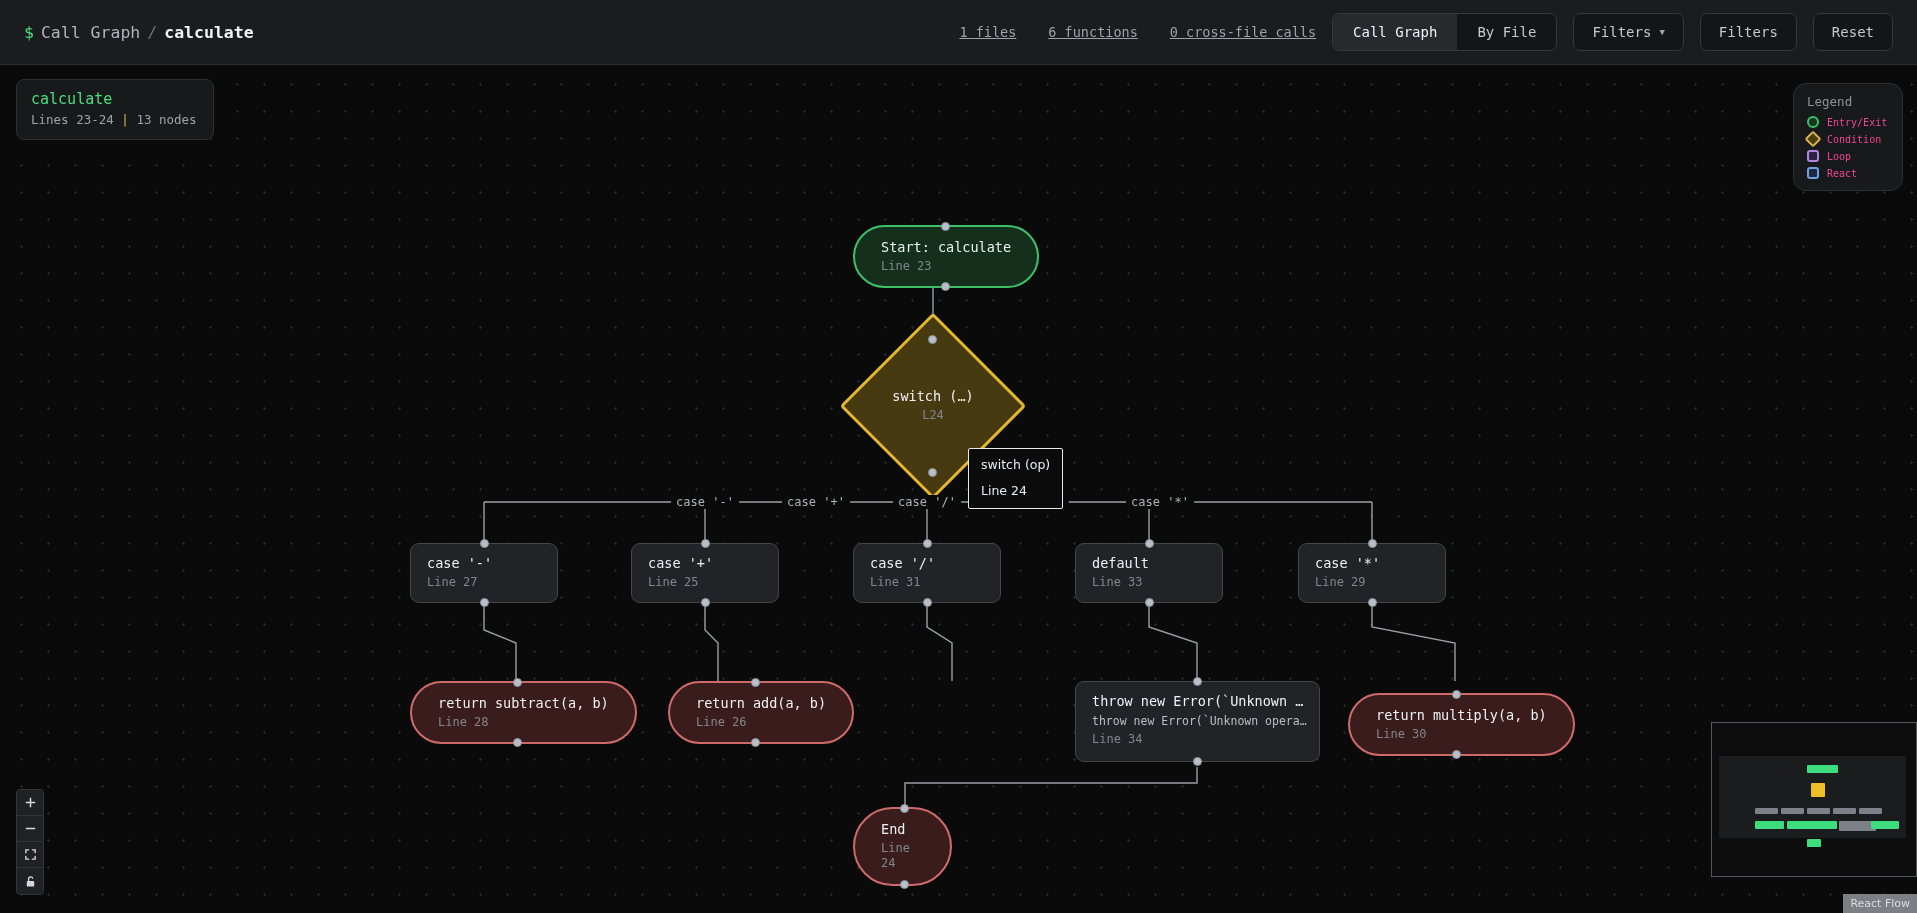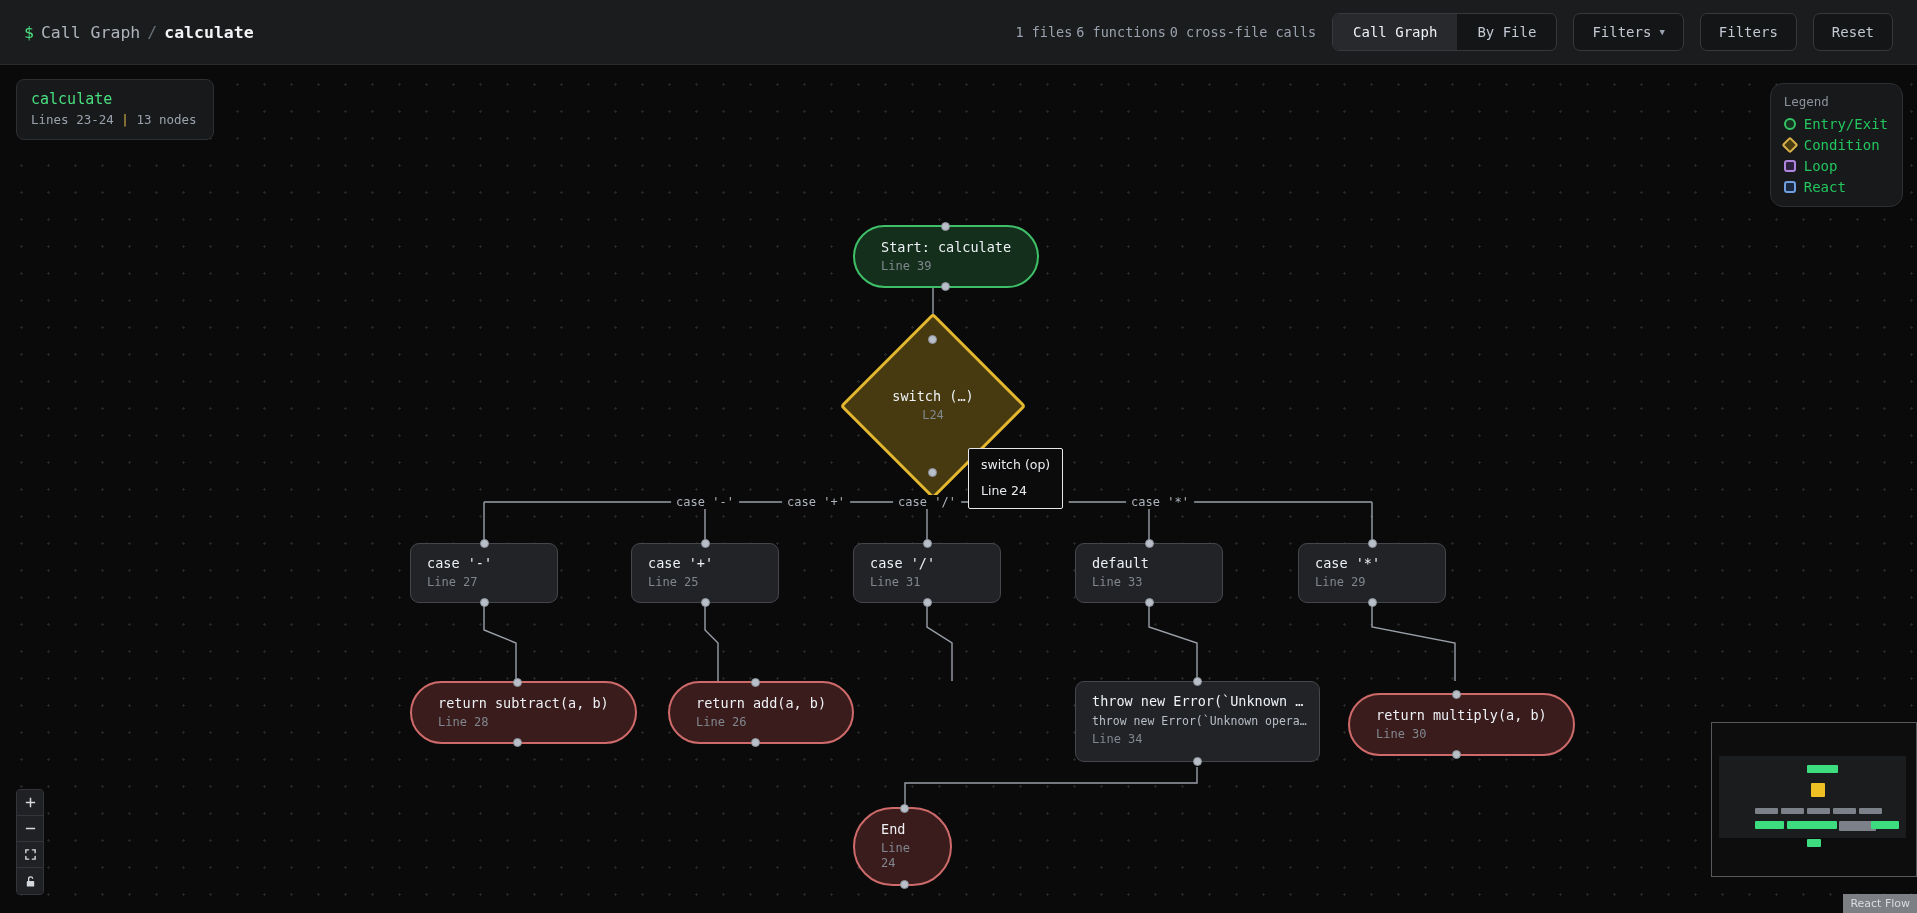--- a/index.html
+++ b/index.html
@@ -29,21 +29,21 @@
   .crumb-wrap { display: flex; align-items: baseline; gap: 7px; font-size: 16.5px; }
   .crumb-dollar { color: #4ade80; }
   .crumb-root { color: #aeb4bd; }
   .crumb-sep { color: #6a7078; }
   .crumb-cur { color: #f2f4f7; font-weight: bold; }
 
   #header-right {
     margin-left: auto;
     display: flex; align-items: center; gap: 16px;
   }
-  #stats { display: flex; gap: 4px; font-size: 13.5px; color: #9aa2ad; }
+  #stats { display: flex; gap: 32px; font-size: 13.5px; color: #9aa2ad; text-decoration: underline; }
   .stat { white-space: nowrap; }
 
   .seg-group {
     display: flex; align-items: stretch;
     border: 1px solid #36383c; border-radius: 7px; overflow: hidden;
     background: #141517;
   }
   .seg-btn {
     padding: 10px 20px; font-size: 14px; color: #c3c9d2;
     background: transparent; border: none; cursor: pointer;
@@ -84,21 +84,21 @@
   
   #legend {
     position: absolute; right: 14px; top: 18px;
     background: #18191b; border: 1px solid #2d2f33;
     border-radius: 13px; padding: 10px 14px 11px 13px;
     z-index: 6; min-width: 110px;
   }
   #legend-title { color: #8b929c; font-size: 12.5px; margin-bottom: 7px; }
   .legend-row { display: flex; align-items: center; gap: 8px; margin-bottom: 5px; }
   .legend-row:last-child { margin-bottom: 0; }
-  .legend-label { color: #22c55e; font-size: 14px; }
+  .legend-label { color: #ec4899; font-size: 10px; }
   .lg-swatch { width: 12px; height: 12px; flex: 0 0 12px; }
   .lg-circle { border-radius: 50%; border: 2px solid #35c466; background: #16341f; }
   .lg-diamond { transform: rotate(45deg); border: 2px solid #d8b24a; background: #4a3d12; border-radius: 2px; }
   .lg-rounded-purple { border-radius: 3px; border: 2px solid #b085e0; background: #2d2140; }
   .lg-rounded-blue { border-radius: 3px; border: 2px solid #6f9fe0; background: #1b2a40; }
 
   
   .node { position: absolute; z-index: 3; }
   .node-title { font-size: 13.5px; color: #eef1f5; line-height: 1.25; white-space: nowrap; }
   .node-line { font-size: 12px; color: #81878f; line-height: 1.3; margin-top: 3px; }
@@ -280,21 +280,21 @@
 
     <div class="edge-label" style="left:705px; top:437px;">case '-'</div>
     <div class="edge-label" style="left:816px; top:437px;">case '+'</div>
     <div class="edge-label" style="left:927px; top:437px;">case '/'</div>
     <div class="edge-label" style="left:1038px; top:437px;">default</div>
     <div class="edge-label" style="left:1160px; top:437px;">case '*'</div>
 
     <div class="node n-entry" style="left:853px; top:160px;">
       <span class="handle top"></span>
       <div class="node-title">Start: calculate</div>
-      <div class="node-line">Line 39</div>
+      <div class="node-line">Line 23</div>
       <span class="handle bot"></span>
     </div>
 
     <div class="node n-diamond-box" style="left:867px; top:275px;">
       <div class="n-diamond-shape"></div>
       <div class="n-diamond-text">
         <div class="node-title">switch (…)</div>
         <div class="node-line">L24</div>
       </div>
       <span class="handle top" style="top:-5px;"></span>

